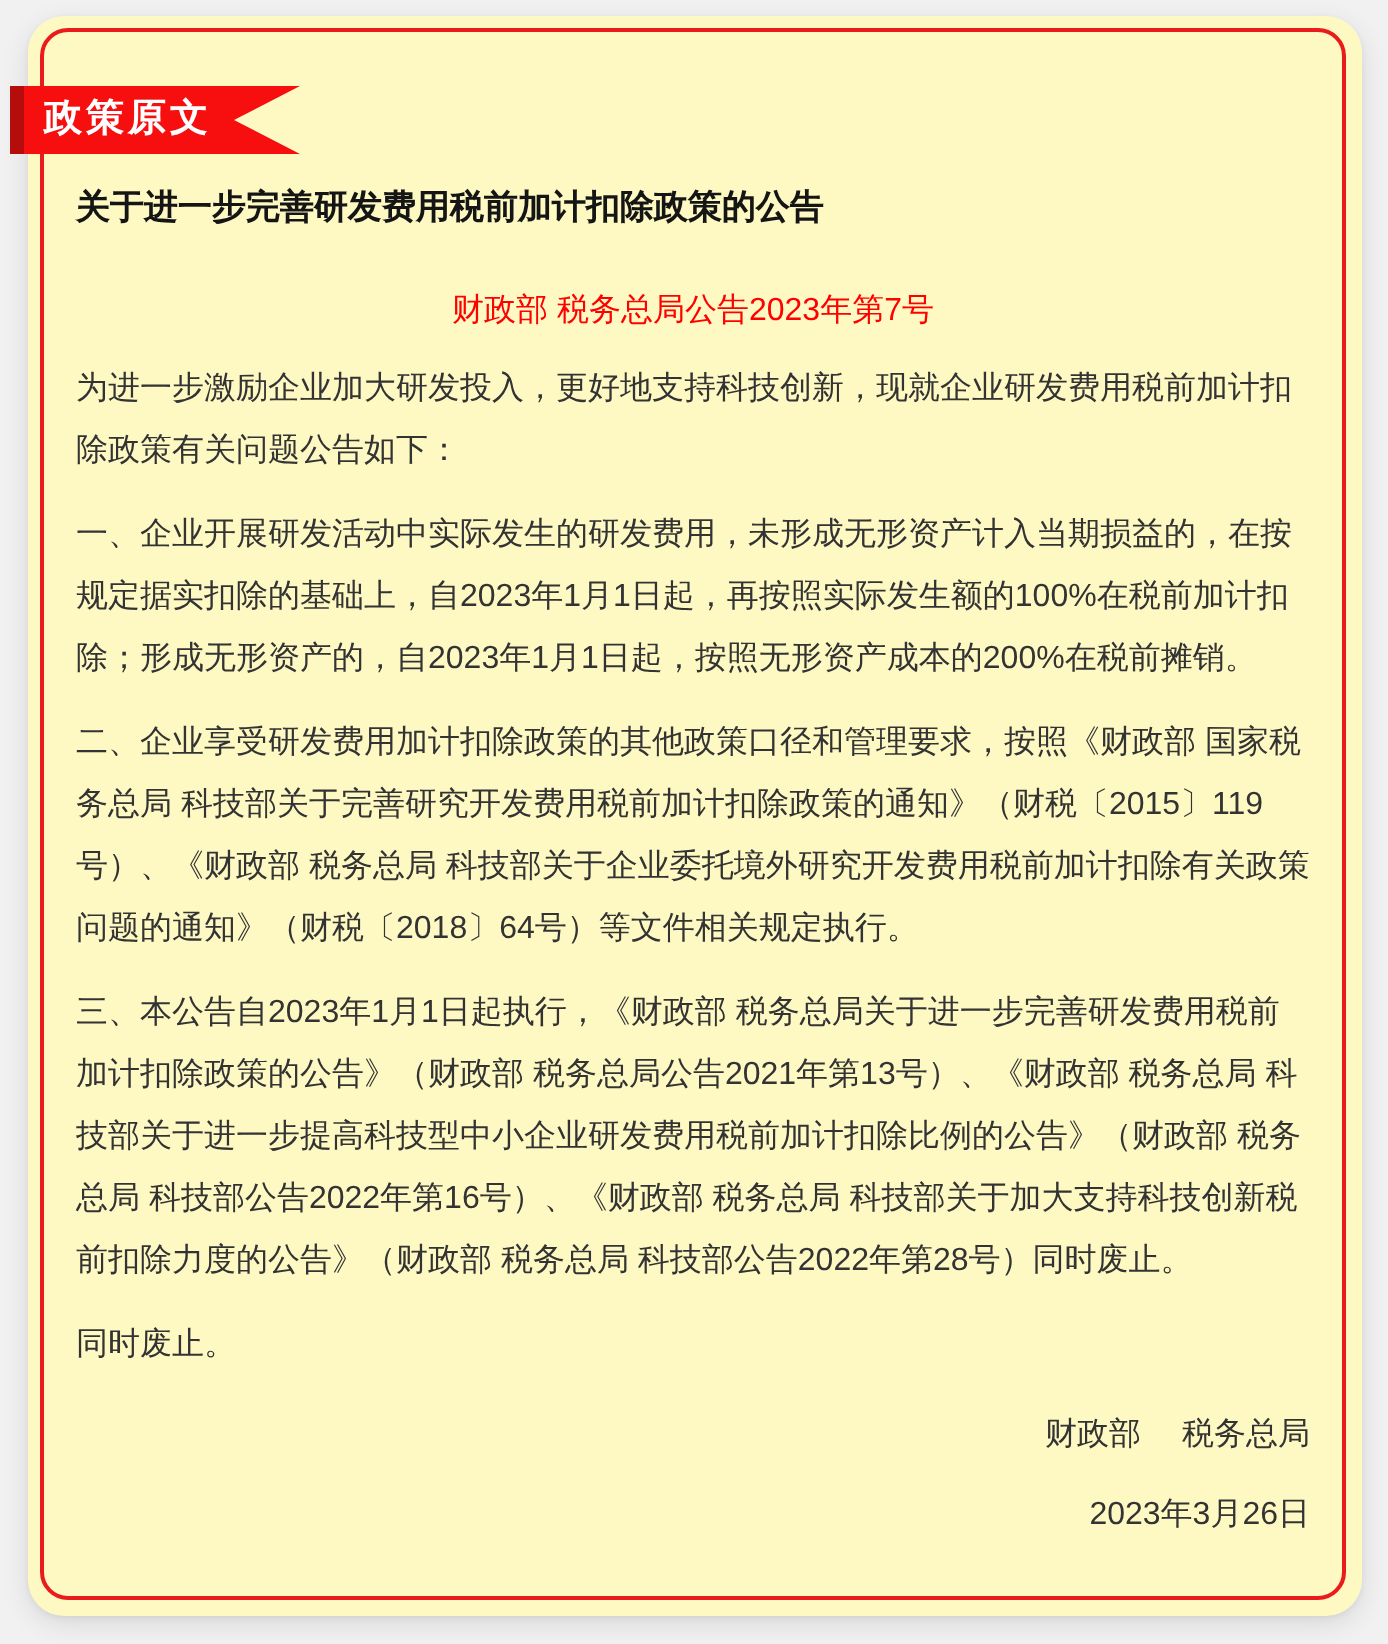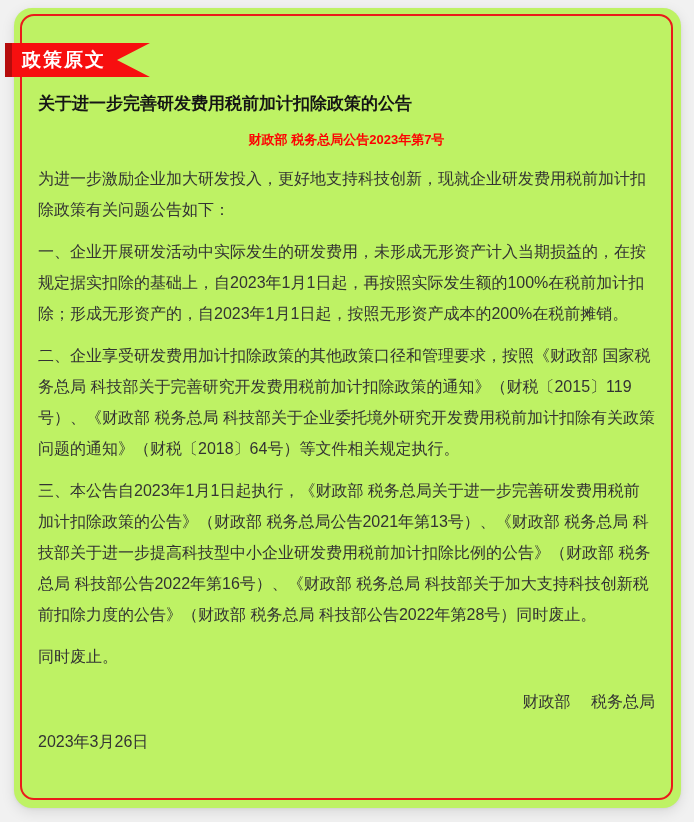--- a/index.html
+++ b/index.html
@@ -13,21 +13,21 @@
     font-family: "Liberation Sans", "DejaVu Sans", sans-serif;
     position: relative;
     overflow: hidden;
   }
   .card {
     position: absolute;
     left: 14px;
     top: 8px;
     width: 667px;
     height: 800px;
-    background: #bef264;
+    background: #fef9c3;
     border-radius: 18px;
     box-shadow: 0 4px 14px rgba(0,0,0,0.10), 0 1px 3px rgba(0,0,0,0.06);
   }
   .frame {
     position: absolute;
     left: 6px;
     top: 6px;
     right: 8px;
     bottom: 8px;
     border: 2px solid #ea1b1b;
@@ -54,24 +54,24 @@
   }
   .title {
     margin: 76px 0 0 0;
     font-size: 17px;
     line-height: 24px;
     font-weight: 700;
     color: #151515;
     text-align: left;
   }
   .subtitle {
-    margin: 12px 0 0 0;
-    font-size: 13px;
+    margin: 28px 0 0 0;
+    font-size: 16px;
     line-height: 24px;
-    font-weight: 700;
+    font-weight: 400;
     color: #fe0202;
     text-align: center;
   }
   .doc p {
     margin: 11px 0 0 0;
     font-size: 16px;
     line-height: 31px;
     color: #333333;
     text-align: left;
   }
@@ -82,20 +82,21 @@
     font-size: 16px;
     line-height: 31px;
     color: #333333;
     text-align: right;
   }
   .date {
     margin-top: 9px;
     font-size: 16px;
     line-height: 31px;
     color: #333333;
+    text-align: right;
   }
 </style>
 </head>
 <body>
 
 <div class="card">
   <div class="frame">
 
     <div class="ribbon">
       <span>政策原文</span>

